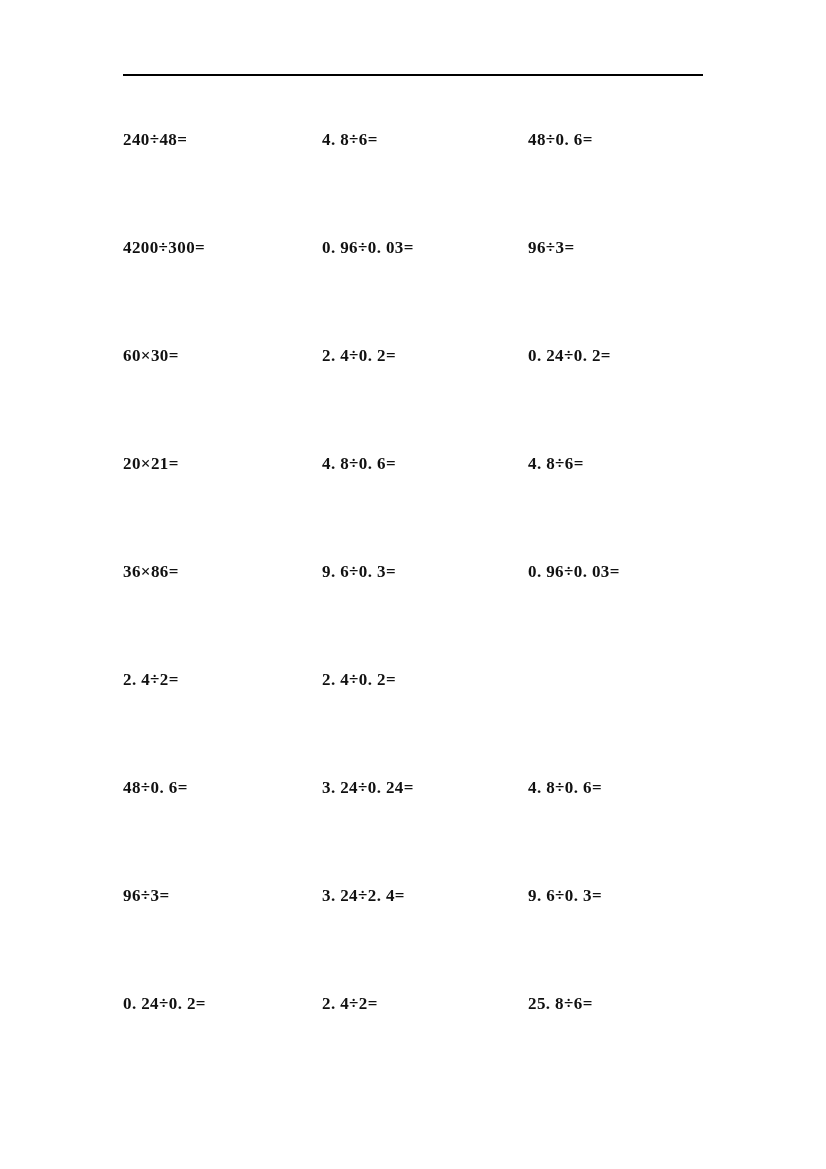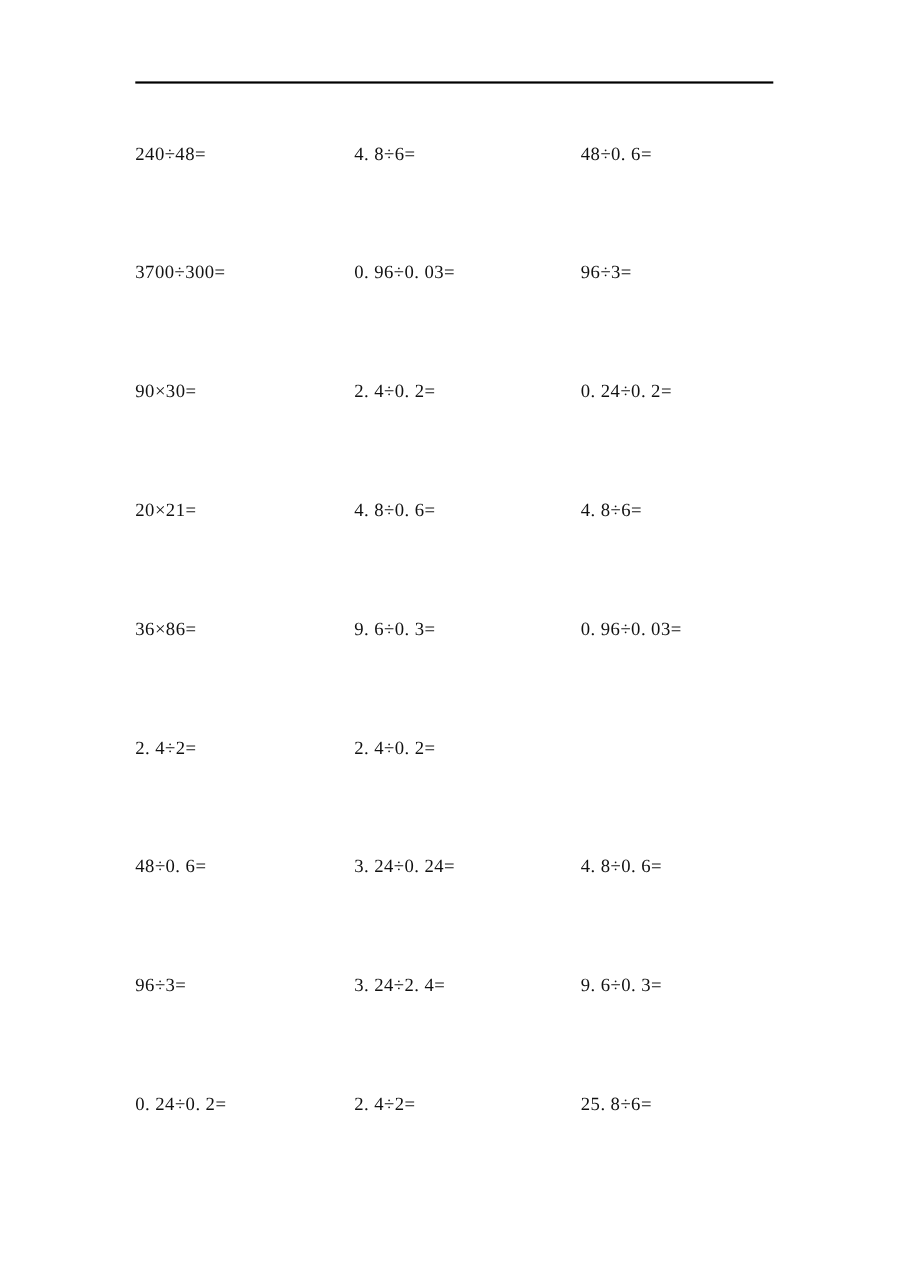--- a/index.html
+++ b/index.html
@@ -11,20 +11,21 @@
 
   .page {
     position: relative;
     width: 826px;
     height: 1169px;
     background: #ffffff;
     margin: 0 auto;
     overflow: hidden;
     font-family: "Liberation Serif", "DejaVu Serif", serif;
     color: #000000;
+    font-weight: bold;
   }
 
   
   .header-rule {
     position: absolute;
     left: 123px;
     top: 74px;
     width: 580px;
     height: 0;
     border-top: 2px solid #000000;
@@ -65,27 +66,27 @@
 
   <div class="problem-grid">
 
     <div class="problem-row">
       <div class="problem-cell col-1">240÷48=</div>
       <div class="problem-cell col-2">4.&nbsp;8÷6=</div>
       <div class="problem-cell col-3">48÷0.&nbsp;6=</div>
     </div>
 
     <div class="problem-row">
-      <div class="problem-cell col-1">3700÷300=</div>
+      <div class="problem-cell col-1">4200÷300=</div>
       <div class="problem-cell col-2">0.&nbsp;96÷0.&nbsp;03=</div>
       <div class="problem-cell col-3">96÷3=</div>
     </div>
 
     <div class="problem-row">
-      <div class="problem-cell col-1">90×30=</div>
+      <div class="problem-cell col-1">60×30=</div>
       <div class="problem-cell col-2">2.&nbsp;4÷0.&nbsp;2=</div>
       <div class="problem-cell col-3">0.&nbsp;24÷0.&nbsp;2=</div>
     </div>
 
     <div class="problem-row">
       <div class="problem-cell col-1">20×21=</div>
       <div class="problem-cell col-2">4.&nbsp;8÷0.&nbsp;6=</div>
       <div class="problem-cell col-3">4.&nbsp;8÷6=</div>
     </div>
 

